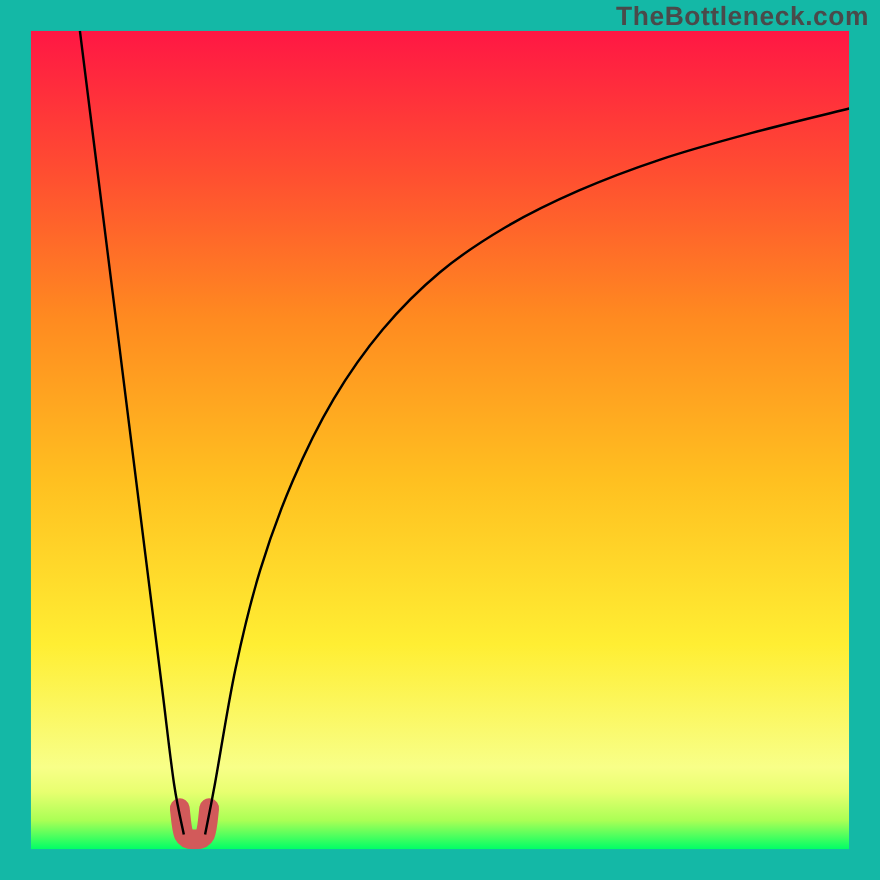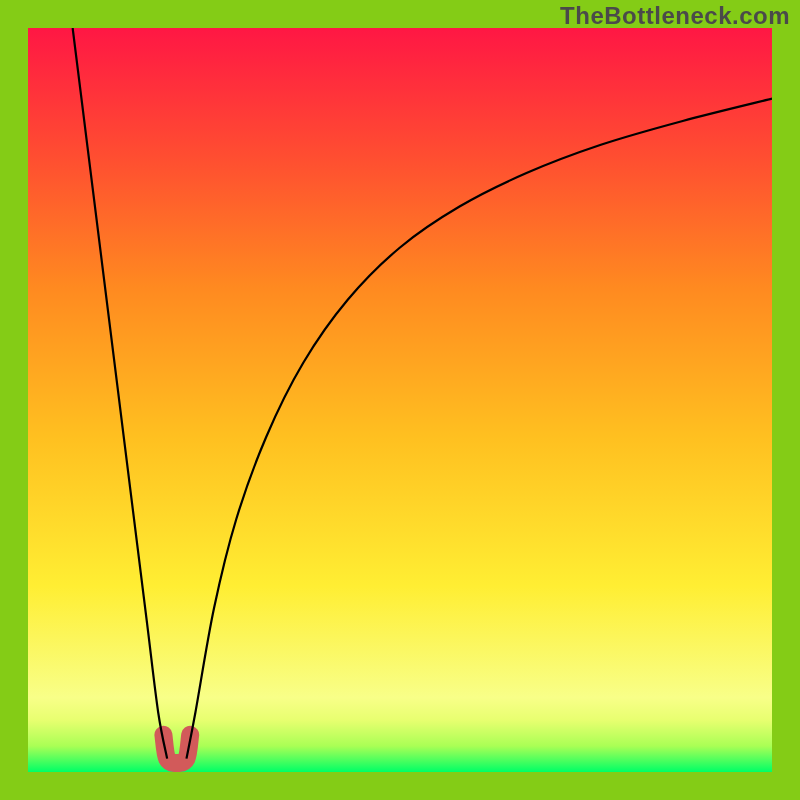--- a/index.html
+++ b/index.html
@@ -2,21 +2,21 @@
 <html><head>
 <meta charset="utf-8">
 <style>
   * { margin: 0; padding: 0; box-sizing: border-box; }
   html, body { width: 800px; height: 800px; overflow: hidden; }
   body { font-family: Arial, sans-serif; }
 
   .frame {
     width: 800px;
     height: 800px;
-    background: #84cc16;
+    background: #14b8a6;
     position: relative;
   }
 
   .watermark {
     position: absolute;
     top: 2px;
     right: 10px;
     color: #4a4a4a;
     font-size: 24px;
     font-weight: bold;

